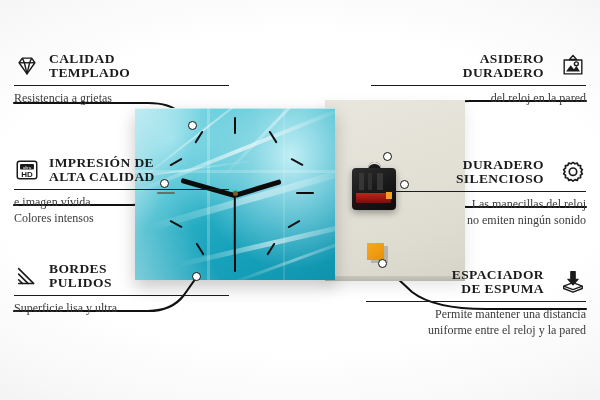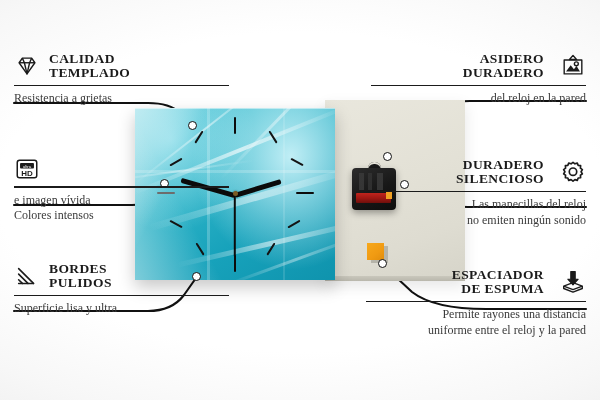--- a/index.html
+++ b/index.html
@@ -214,20 +214,24 @@
   </div>
 
   <div class="feat left" style="left:14px;top:156px;">
     <div class="head">
       <svg class="ic" viewBox="0 0 28 28">
         <rect x="3.5" y="4.5" width="21" height="19" rx="2.5" fill="none" stroke="#1b1b1b" stroke-width="1.6"></rect>
         <rect x="6.5" y="7.5" width="15" height="6" rx="1" fill="#1b1b1b"></rect>
         <text x="14" y="12.4" text-anchor="middle" font-family="Liberation Sans, sans-serif" font-size="4.6" fill="#ffffff">ultra</text>
         <text x="14" y="21.3" text-anchor="middle" font-family="Liberation Sans, sans-serif" font-size="8.6" font-weight="bold" fill="#1b1b1b">HD</text>
       </svg>
+      <div class="titles">
+        <div class="t-line">IMPRESIÓN DE</div>
+        <div class="t-line">ALTA CALIDAD</div>
+      </div>
     </div>
     <div class="rule"></div>
     <div class="desc">
       <div>e imagen vívida</div>
       <div>Colores intensos</div>
     </div>
   </div>
 
   <div class="feat left" style="left:14px;top:262px;">
     <div class="head">
@@ -305,18 +309,18 @@
           <path d="M11.6 2.8 L16.4 2.8 L16.4 11 L19.6 11 L14 17.2 L8.4 11 L11.6 11 Z"></path>
         </g>
         <g fill="none" stroke="#1b1b1b" stroke-width="1.5" stroke-linejoin="round">
           <path d="M14 14.6 L24 18.4 L14 22.2 L4 18.4 Z"></path>
           <path d="M4 18.4 L4 21 L14 24.8 L24 21 L24 18.4"></path>
         </g>
       </svg>
     </div>
     <div class="rule"></div>
     <div class="desc">
-      <div>Permite rayones una distancia</div>
+      <div>Permite mantener una distancia</div>
       <div>uniforme entre el reloj y la pared</div>
     </div>
   </div>
 
 </div>
 
 </body></html>

